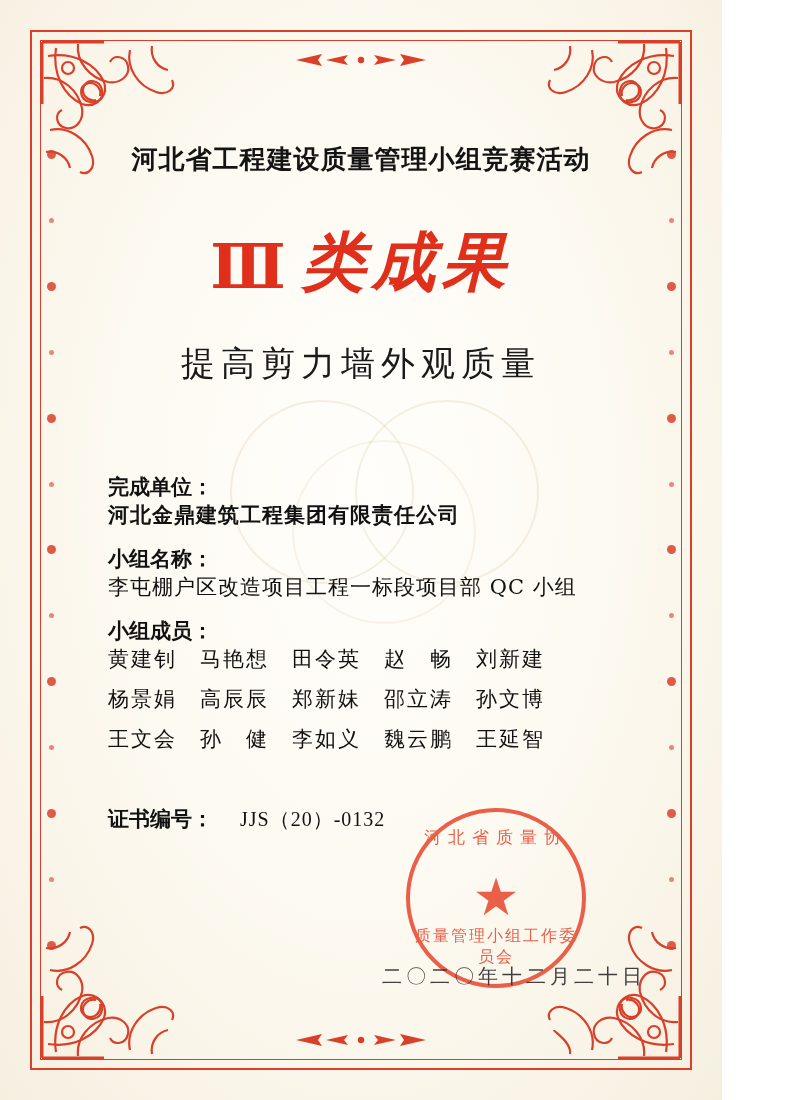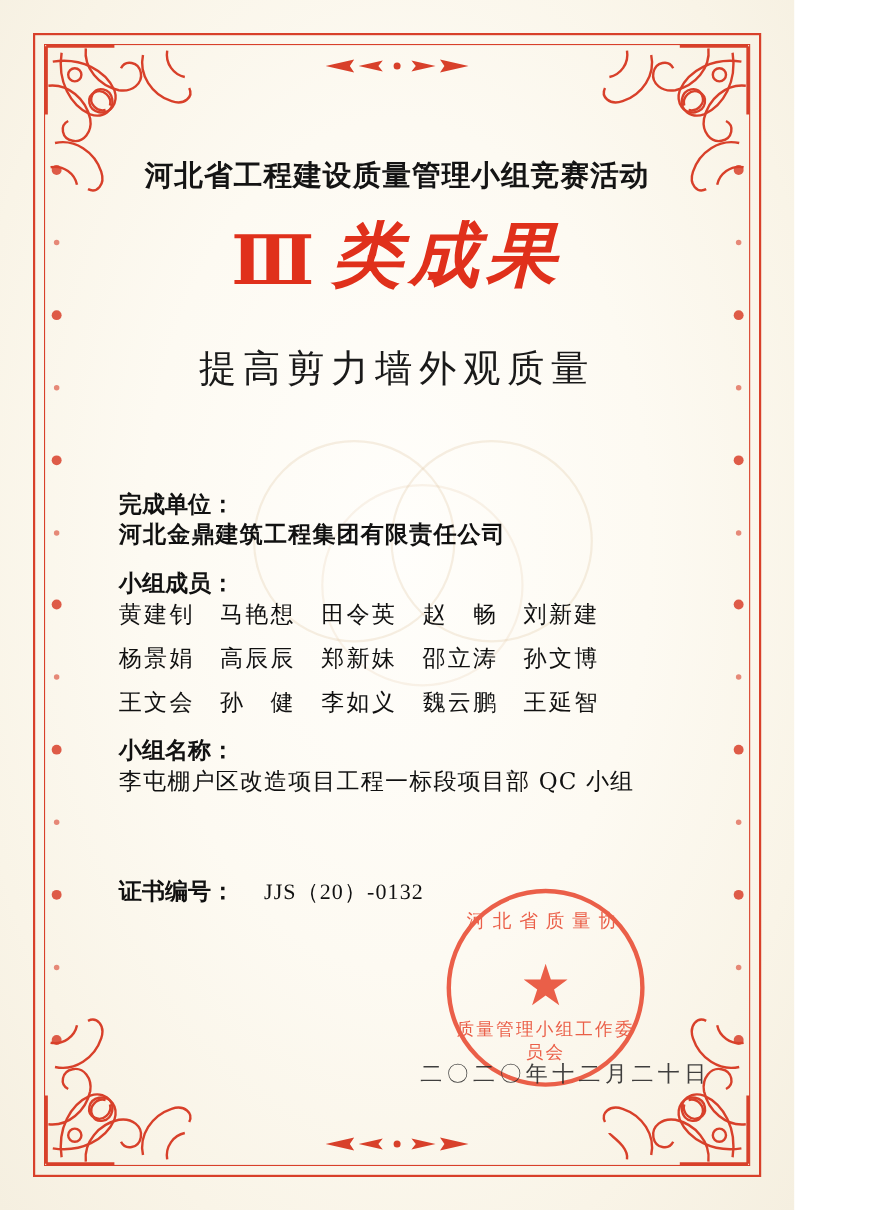--- a/index.html
+++ b/index.html
@@ -106,21 +106,21 @@
     font-family: "Liberation Sans", "DejaVu Sans", sans-serif;
     font-weight: bold;
     font-size: 26px;
     letter-spacing: 1px;
     color: #141414;
     margin-top: 22px;
   }
 
   .award-grade {
     text-align: center;
-    margin-top: 24px;
+    margin-top: 53px;
     color: #e0301b;
     font-weight: bold;
     line-height: 1;
   }
   .award-grade .roman {
     font-family: "Liberation Serif", "DejaVu Serif", serif;
     font-size: 62px;
     letter-spacing: 2px;
     vertical-align: -4px;
   }
@@ -176,21 +176,21 @@
   .member-line {
     font-size: 21px;
     letter-spacing: 2px;
     margin-bottom: 12px;
     font-family: "DejaVu Serif", "Liberation Serif", serif;
     color: #111;
   }
   .member-line:last-child { margin-bottom: 0; }
 
   .cert-no {
-    margin-top: 72px;
+    margin-top: 52px;
     padding-left: 38px;
     display: flex;
     align-items: baseline;
   }
   .cert-no .field-label { width: 132px; }
   .cert-no .cert-value {
     font-size: 20px;
     letter-spacing: 1px;
     font-family: "Liberation Serif", "DejaVu Serif", serif;
     color: #111;
@@ -384,33 +384,33 @@
     <div class="project-title">提高剪力墙外观质量</div>
 
     <div class="fields">
 
       <div class="field-row">
         <div class="field-label">完成单位：</div>
         <div class="field-value bold">河北金鼎建筑工程集团有限责任公司</div>
       </div>
 
       <div class="field-row">
+        <div class="field-label">小组名称：</div>
+        <div class="field-value">李屯棚户区改造项目工程一标段项目部 QC 小组</div>
+      </div>
+
+      <div class="field-row">
         <div class="field-label">小组成员：</div>
         <div class="field-value">
           <div class="member-line">黄建钊　马艳想　田令英　赵　畅　刘新建</div>
           <div class="member-line">杨景娟　高辰辰　郑新妹　邵立涛　孙文博</div>
           <div class="member-line">王文会　孙　健　李如义　魏云鹏　王延智</div>
         </div>
       </div>
 
-      <div class="field-row">
-        <div class="field-label">小组名称：</div>
-        <div class="field-value">李屯棚户区改造项目工程一标段项目部 QC 小组</div>
-      </div>
-
     </div>
 
     <div class="cert-no">
       <div class="field-label">证书编号：</div>
       <div class="cert-value">JJS（20）-0132</div>
     </div>
 
   </div>
 
   <div class="seal-area">

